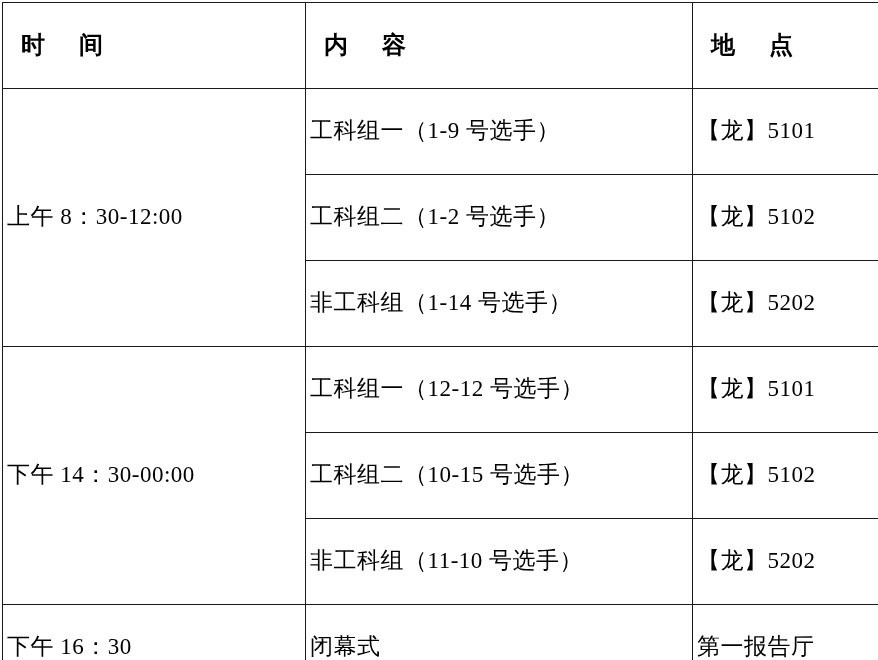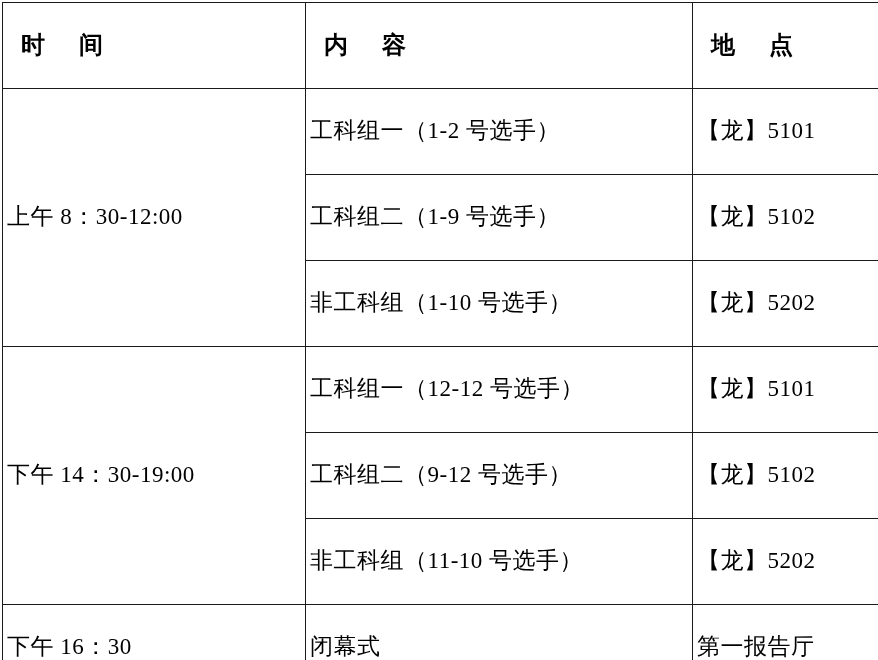--- a/index.html
+++ b/index.html
@@ -75,39 +75,39 @@
         <td class="col-content">
           <span class="hdr-text">内  容</span>
         </td>
         <td class="col-place">
           <span class="hdr-text">地  点</span>
         </td>
       </tr>
 
       <tr class="row-tall">
         <td class="col-time time-cell" rowspan="3">上午 8：30-12:00</td>
-        <td class="col-content content-cell">工科组一（1-2 号选手）</td>
+        <td class="col-content content-cell">工科组一（1-9 号选手）</td>
         <td class="col-place place-cell">【龙】5101</td>
       </tr>
       <tr class="row-tall">
-        <td class="col-content content-cell">工科组二（1-9 号选手）</td>
+        <td class="col-content content-cell">工科组二（1-2 号选手）</td>
         <td class="col-place place-cell">【龙】5102</td>
       </tr>
       <tr class="row-tall">
-        <td class="col-content content-cell">非工科组（1-10 号选手）</td>
+        <td class="col-content content-cell">非工科组（1-14 号选手）</td>
         <td class="col-place place-cell">【龙】5202</td>
       </tr>
 
       <tr class="row-tall">
-        <td class="col-time time-cell" rowspan="3">下午 14：30-19:00</td>
+        <td class="col-time time-cell" rowspan="3">下午 14：30-00:00</td>
         <td class="col-content content-cell">工科组一（12-12 号选手）</td>
         <td class="col-place place-cell">【龙】5101</td>
       </tr>
       <tr class="row-tall">
-        <td class="col-content content-cell">工科组二（9-12 号选手）</td>
+        <td class="col-content content-cell">工科组二（10-15 号选手）</td>
         <td class="col-place place-cell">【龙】5102</td>
       </tr>
       <tr class="row-tall">
         <td class="col-content content-cell">非工科组（11-10 号选手）</td>
         <td class="col-place place-cell">【龙】5202</td>
       </tr>
 
       <tr class="row-last">
         <td class="col-time time-cell">下午 16：30</td>
         <td class="col-content content-cell">闭幕式</td>

